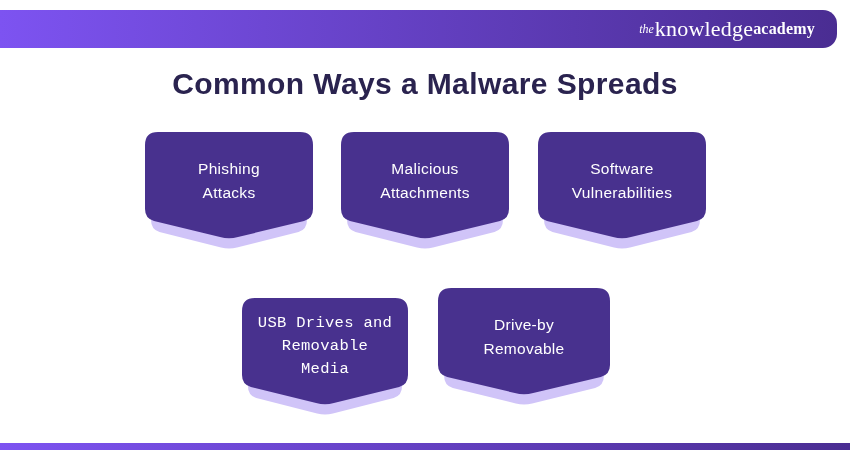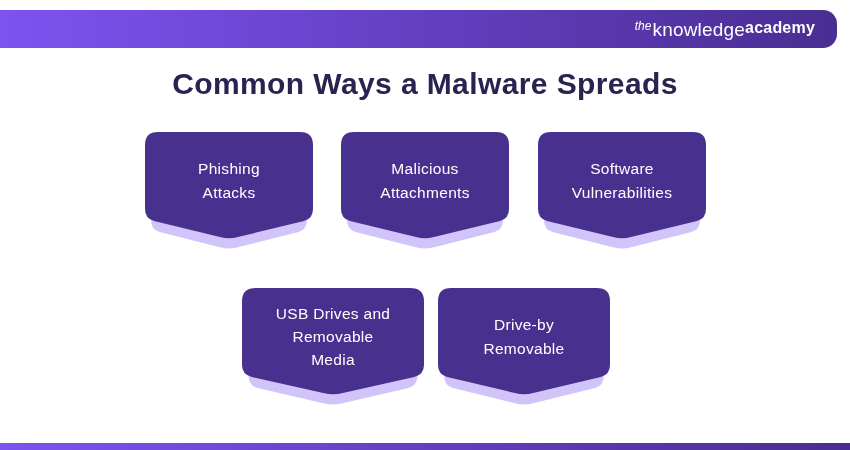--- a/index.html
+++ b/index.html
@@ -16,26 +16,26 @@
   .topbar{
     position:absolute;left:0;top:10px;
     width:837px;height:38px;
     background:linear-gradient(90deg,var(--bar-gradient-start,#7d53f1) 0%,var(--bar-gradient-end,#4a2d92) 100%);
     border-radius:0 14px 14px 0;
     display:flex;align-items:center;justify-content:flex-end;
     padding-right:22px;box-sizing:border-box;
   }
   .logo{
     color:#fff;
-    font-family:Liberation Sans, sans-serif;
+    font-family:Liberation Serif, serif;
     white-space:nowrap;line-height:1;
-    display:flex;align-items:flex-start;
+    display:flex;align-items:center;
   }
   .logo .the{font-style:italic;font-size:12px;margin-right:1px;}
-  .logo .knowledge{font-size:19px;font-weight:400;letter-spacing:.2px;}
+  .logo .knowledge{font-size:22px;font-weight:400;letter-spacing:.2px;}
   .logo .academy{font-size:16px;font-weight:700;letter-spacing:.2px;}
 
   .bottombar{
     position:absolute;left:0;bottom:0;
     width:850px;height:7px;
     background:linear-gradient(90deg,var(--bar-gradient-start,#7d53f1) 0%,var(--bar-gradient-end,#4a2d92) 100%);
   }
 
   
   .title{
@@ -54,21 +54,21 @@
     position:absolute;left:10px;right:10px;top:0;height:97px;
     display:flex;align-items:center;justify-content:center;
     text-align:center;
     color:var(--card-text,#ffffff);
     font-size:15.5px;line-height:1.5;letter-spacing:.3px;
     white-space:pre-line;
   }
   .card.c1{left:145px;top:132px;}
   .card.c2{left:341px;top:132px;}
   .card.c3{left:538px;top:132px;}
-  .card.c4{left:242px;top:288px;width:182px;}
+  .card.c4{left:242px;top:298px;width:166px;font-family:Liberation Mono, monospace;}
   .card.c5{left:438px;top:288px;width:172px;}
 </style>
 </head>
 <body>
 
 <div class="stage">
 
   <header class="topbar">
     <div class="logo">
       <span class="the">the</span>

